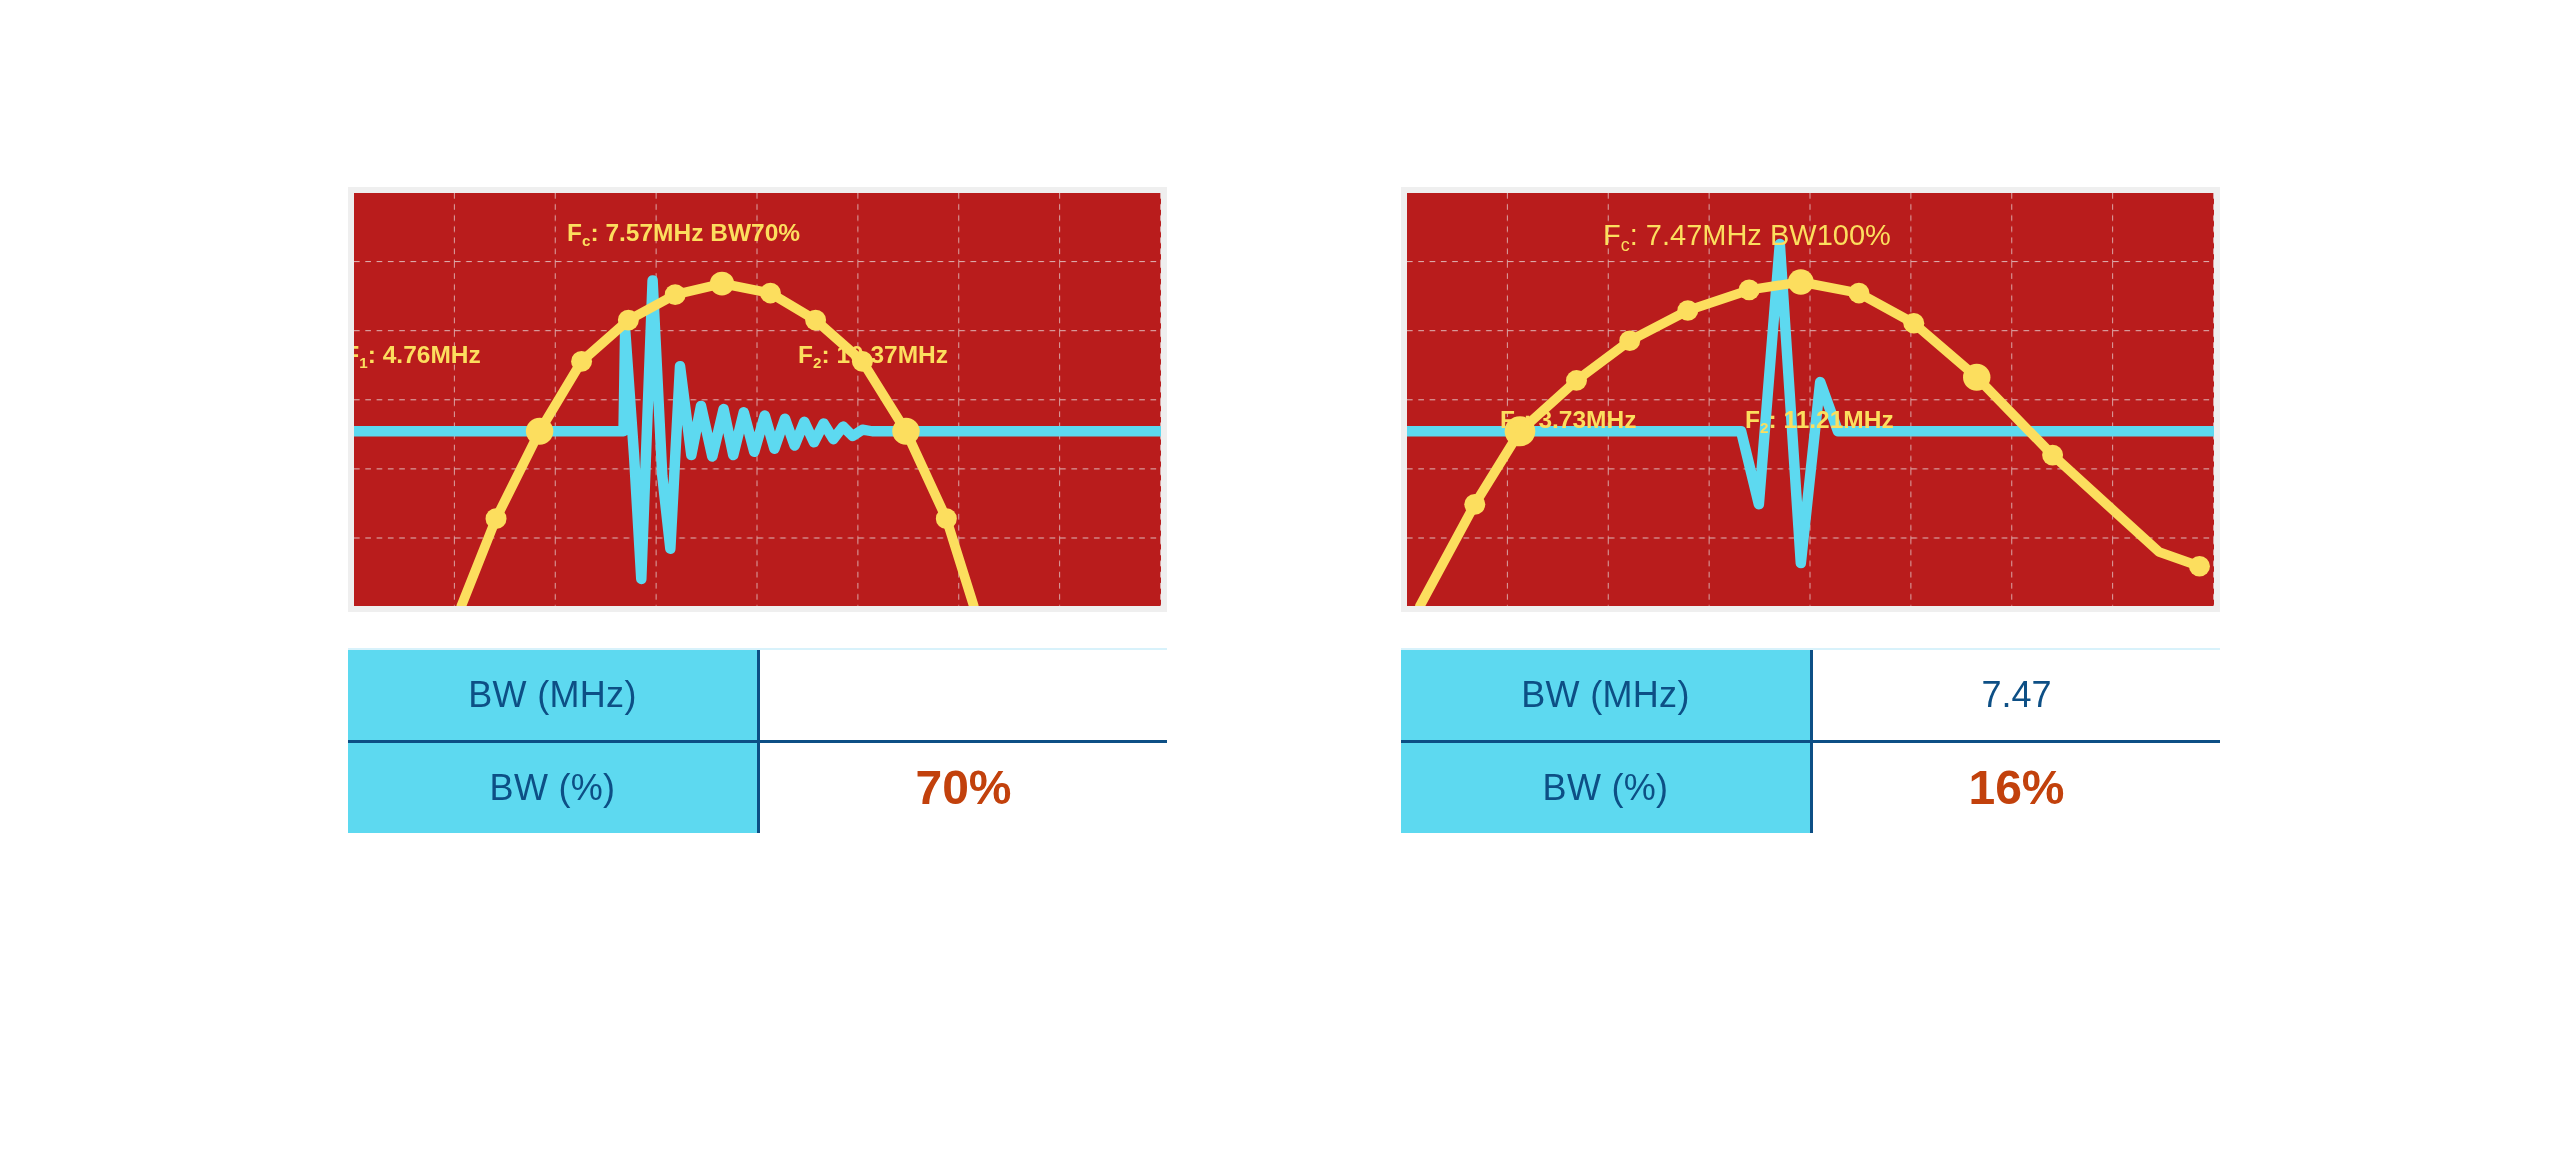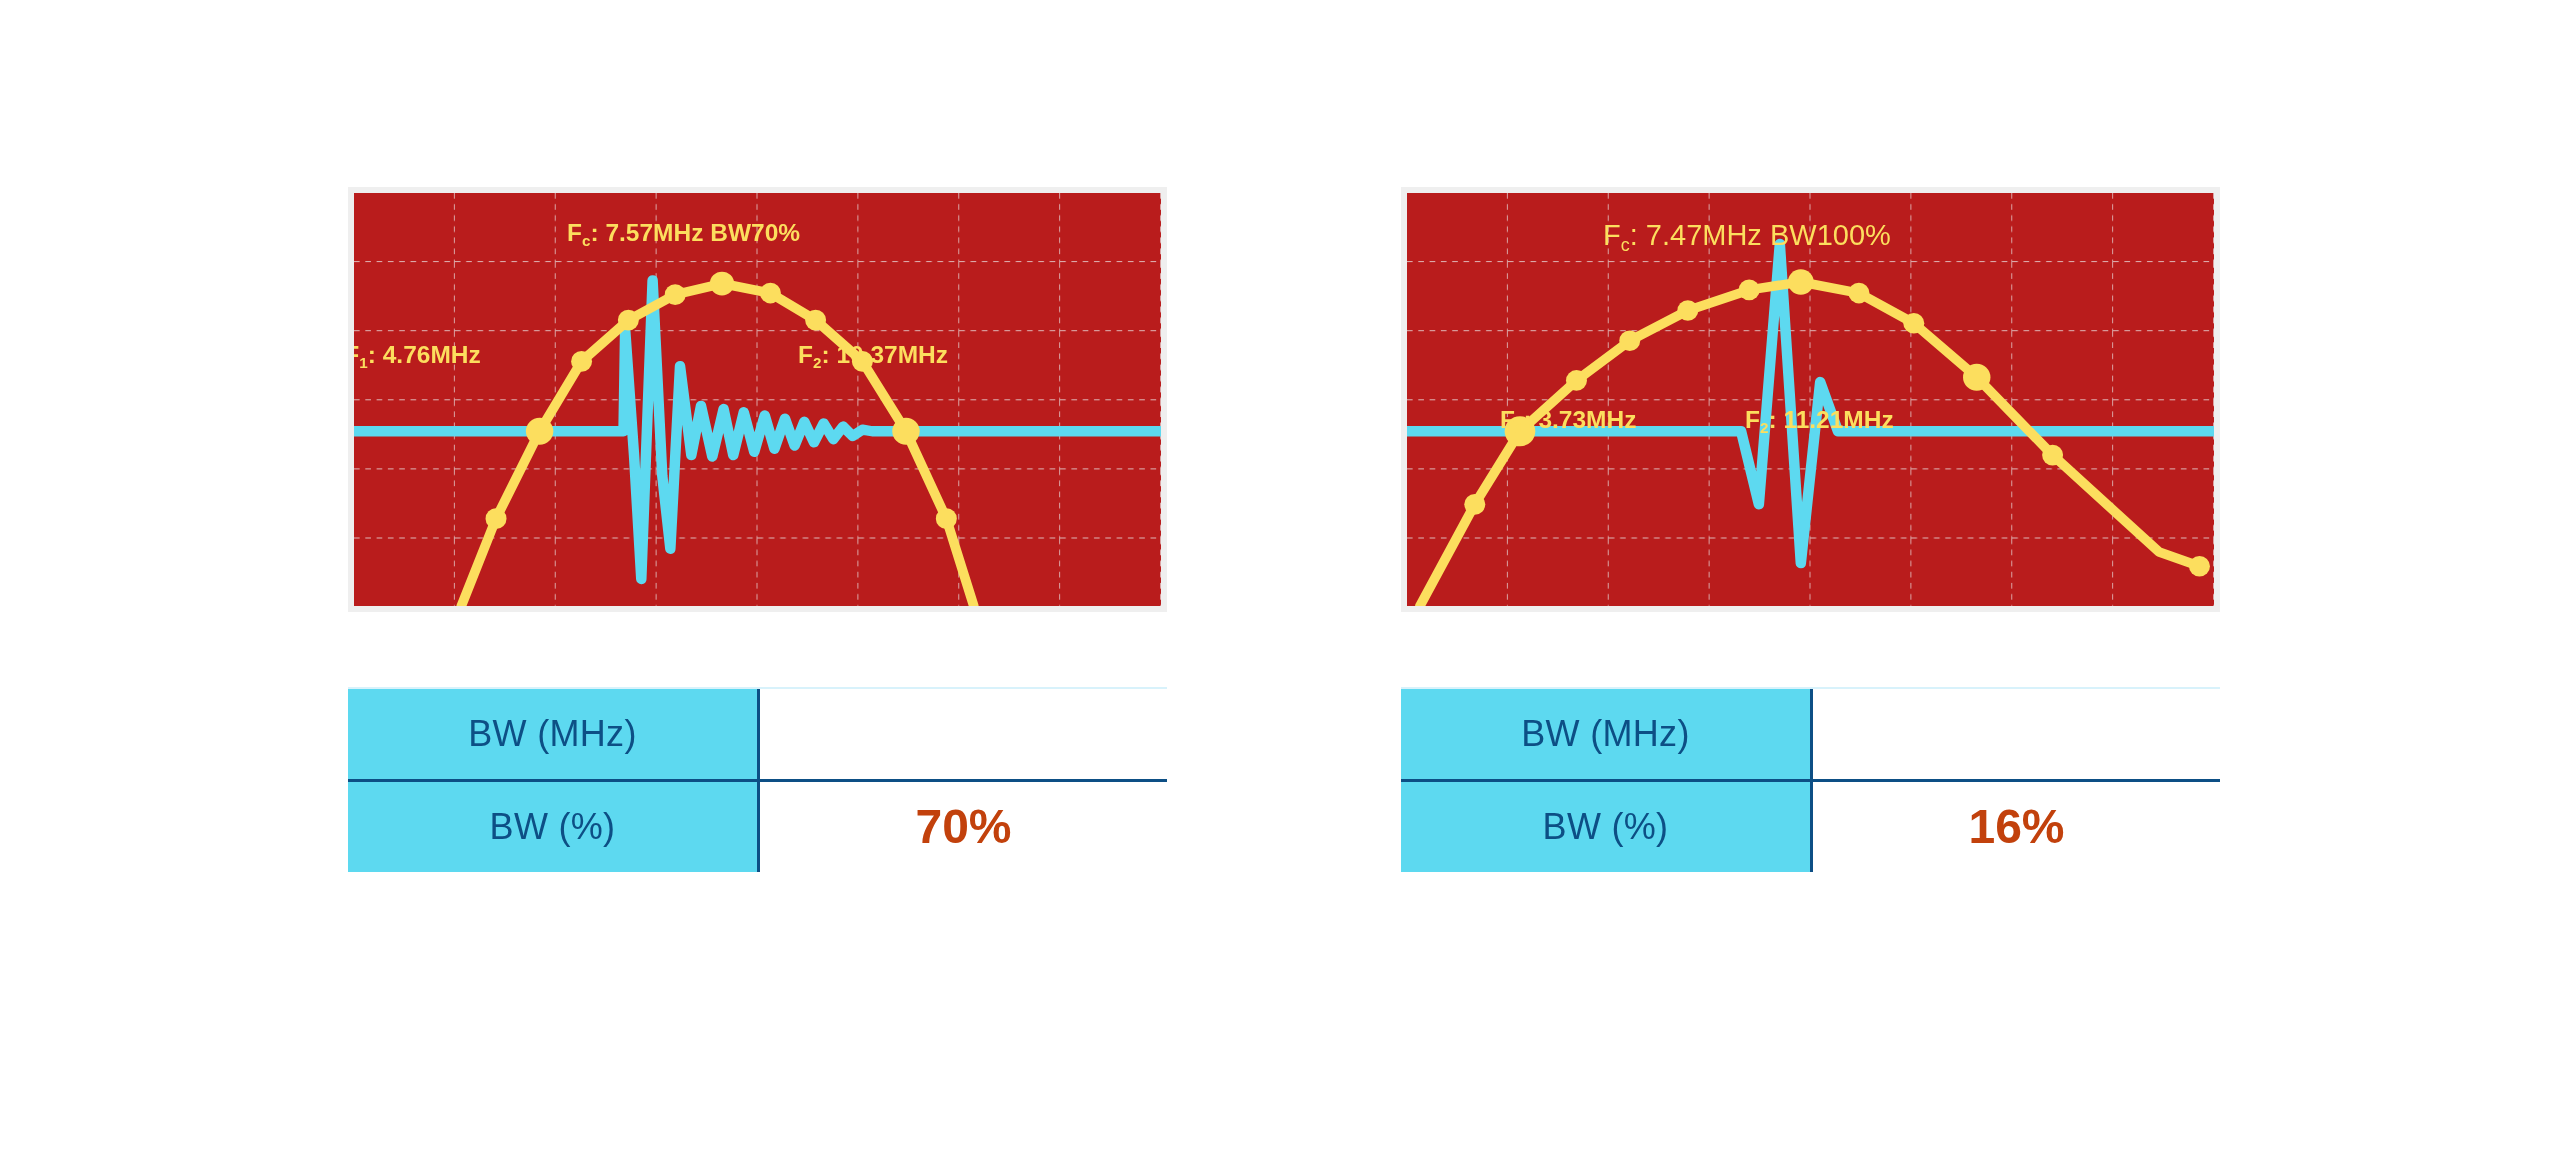--- a/index.html
+++ b/index.html
@@ -14,21 +14,21 @@
   .panel.left{left:348px;}
   .panel.right{left:1401px;}
 
   .plot-frame{
     position:absolute;left:0;top:187px;width:819px;height:425px;
     border:6.4px solid #efefef;background:#b91c1c;box-sizing:border-box;
   }
   .plot-inner{position:absolute;inset:0;overflow:hidden;}
   .plot-svg{position:absolute;left:0;top:0;width:100%;height:100%;display:block;}
 
-  .table-wrap{position:absolute;left:0;top:687px;width:819px;}
+  .table-wrap{position:absolute;left:0;top:648px;width:819px;}
   .trow{display:flex;height:90px;align-items:stretch;}
   .trow.first{border-bottom:3.9px solid #0D4F85;}
   .tkey{
     width:412px;background:#5DD9F0;color:#0D4F85;
     display:flex;align-items:center;justify-content:center;
     font-size:36px;letter-spacing:0.3px;
     border-right:3.2px solid #0D4F85;box-sizing:border-box;
   }
   .tval{
     flex:1;display:flex;align-items:center;justify-content:center;
@@ -151,20 +151,21 @@
         <div style="position:absolute;left:338px;top:213px;color:#FCDE5E;font-size:24.5px;font-weight:bold;white-space:nowrap;">
           <span>F</span><span class="sub">2</span><span>: 11.21MHz</span>
         </div>
       </div>
     </div>
 
     <div class="table-wrap">
       <div class="tbl-top"></div>
       <div class="trow first">
         <div class="tkey">BW (MHz)</div>
+        <div class="tval">7.47</div>
       </div>
       <div class="trow">
         <div class="tkey">BW (%)</div>
         <div class="tval accent">16%</div>
       </div>
     </div>
   </div>
 
 </div>
 

